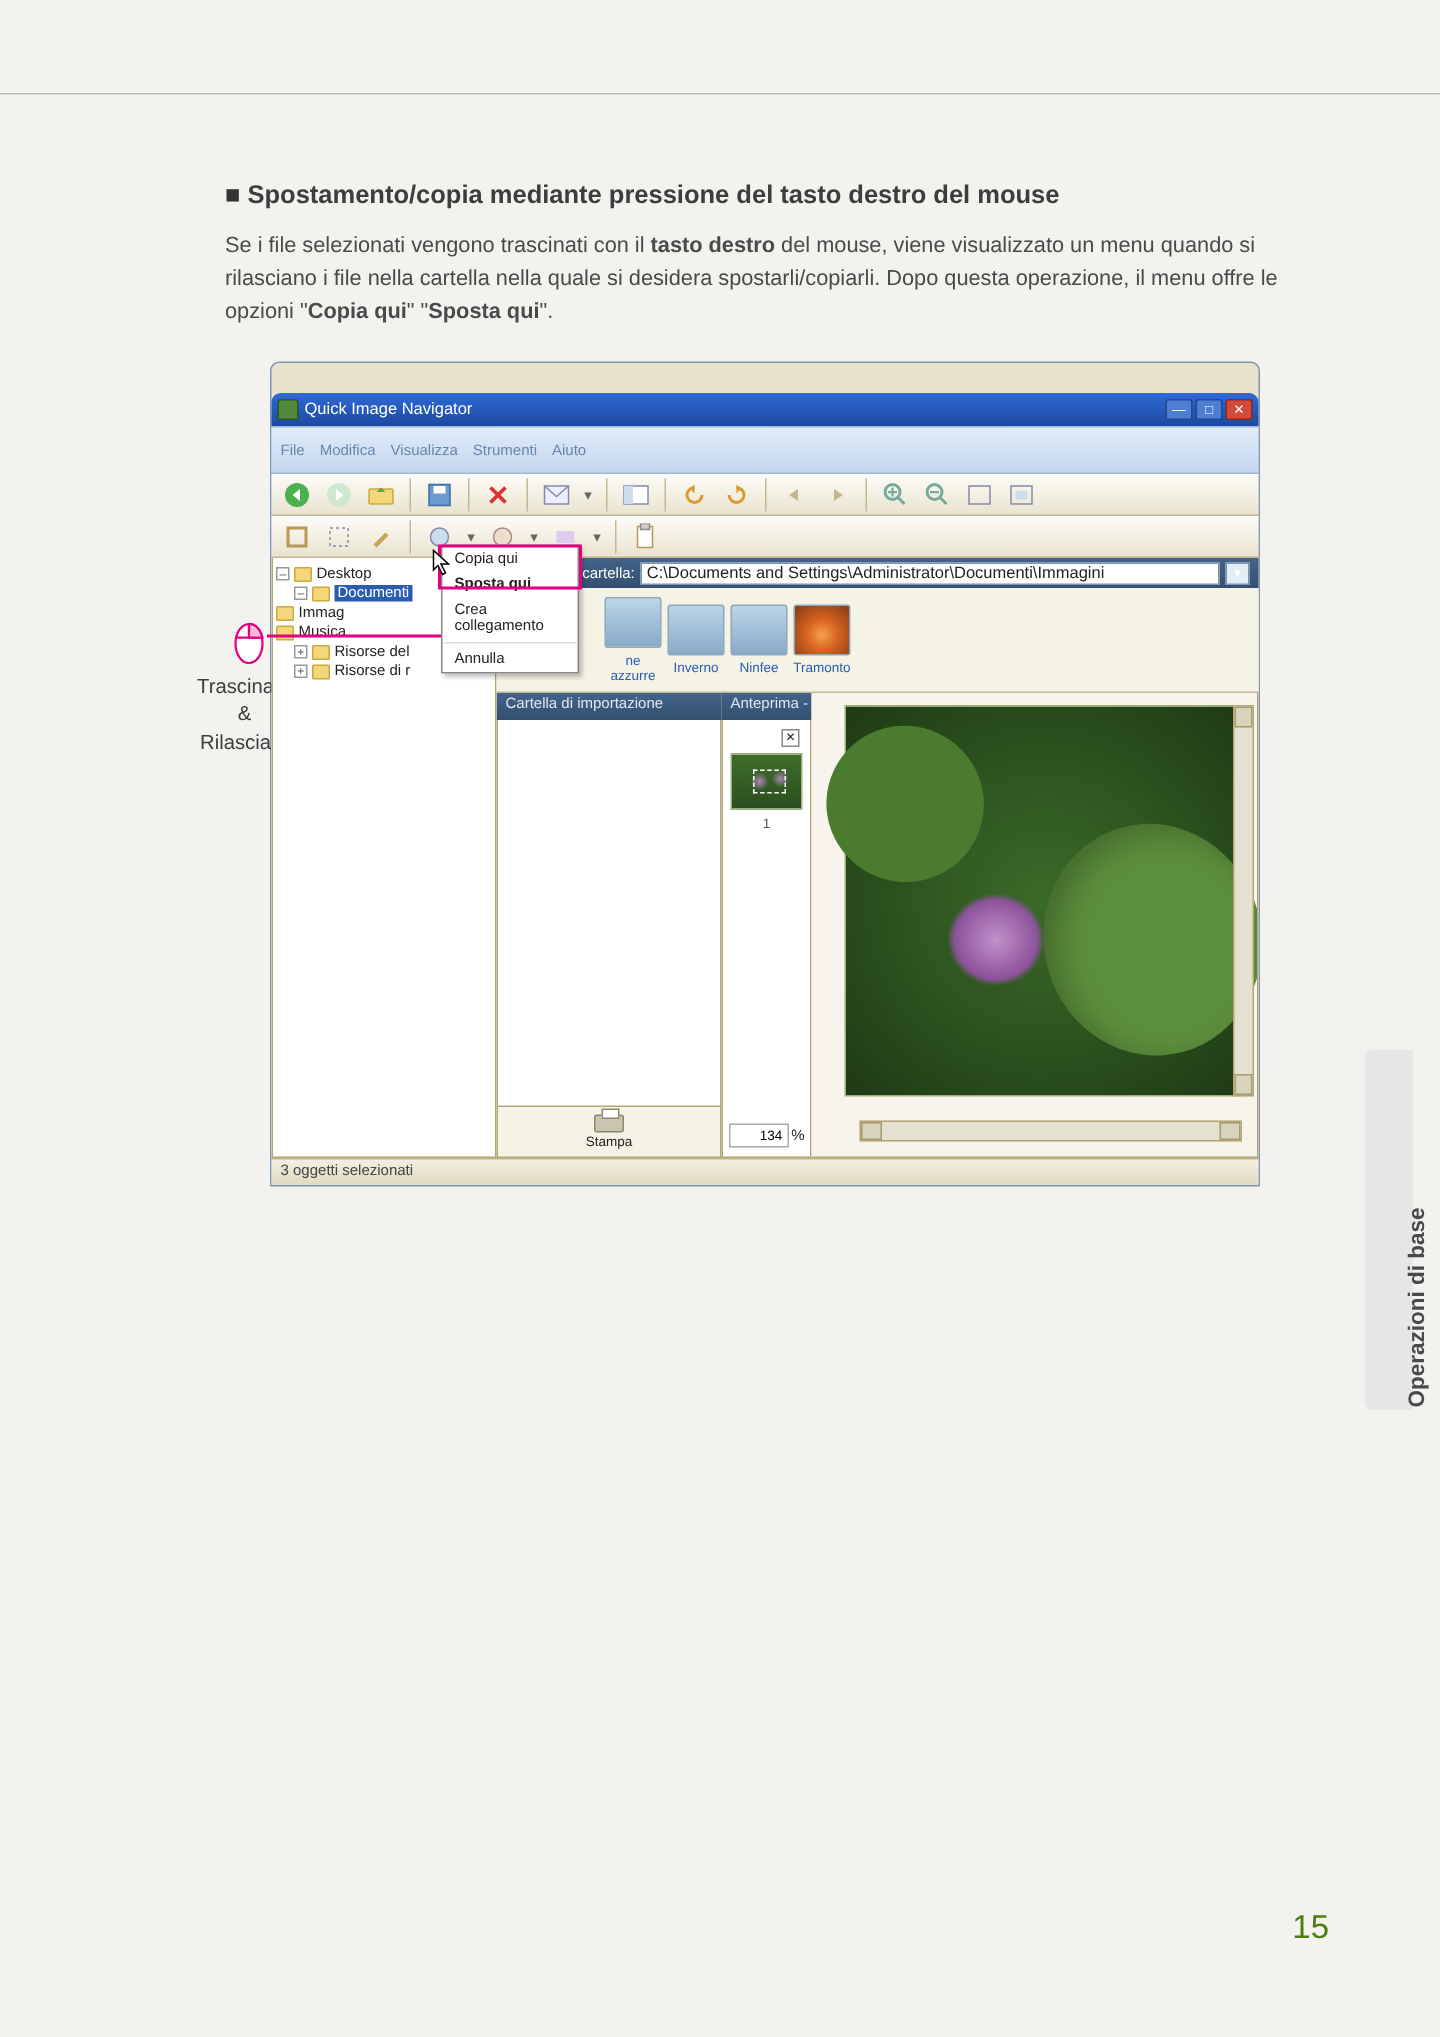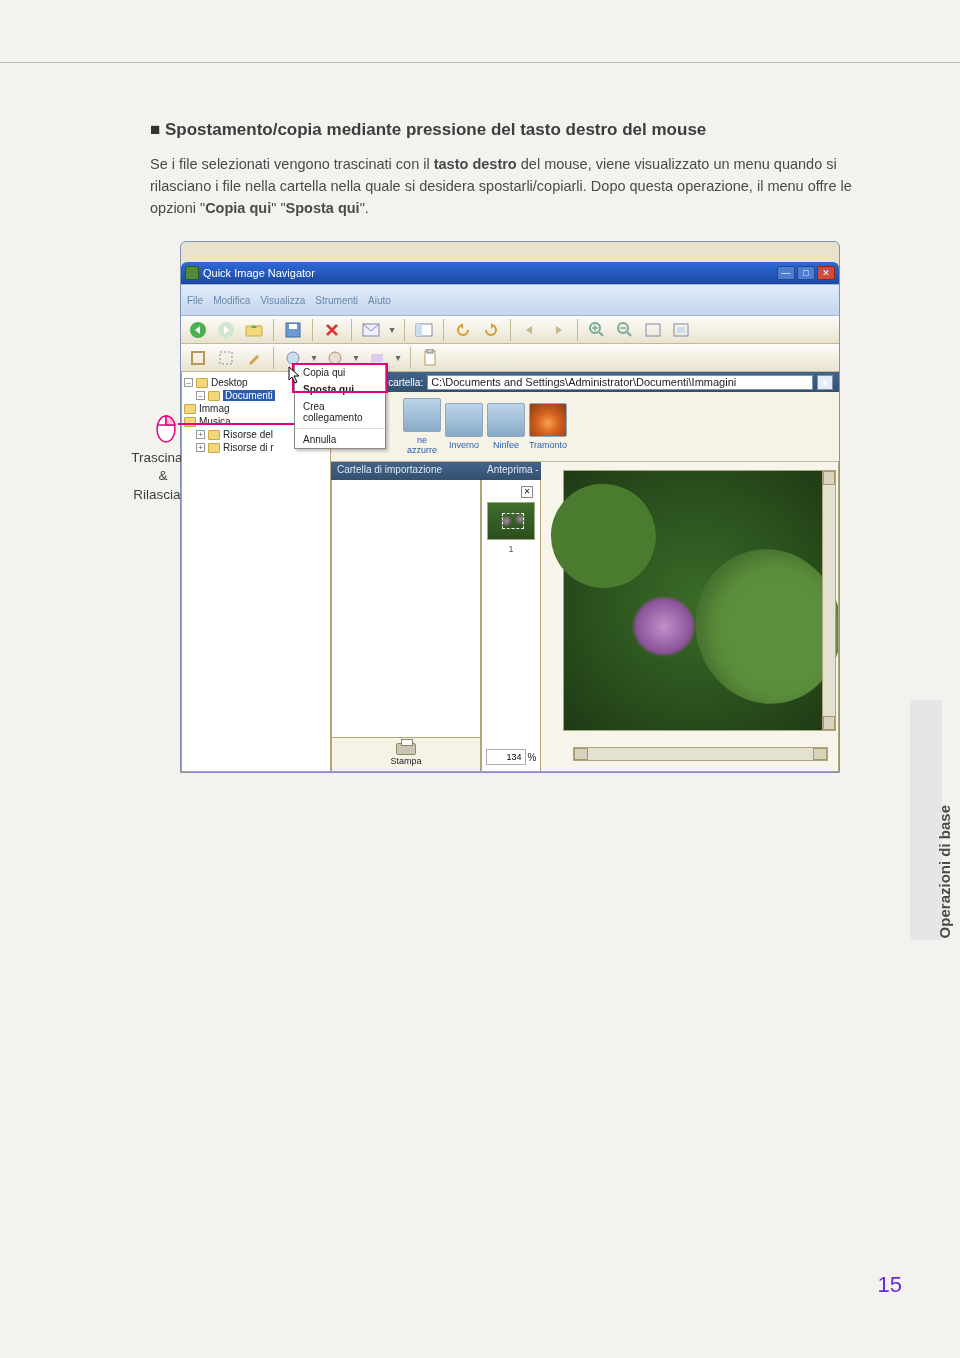--- a/index.html
+++ b/index.html
@@ -280,23 +280,23 @@
     transform: rotate(-90deg);
     transform-origin: right top;
     font-size: 15px;
     font-weight: bold;
     color: #4a4a4a;
     white-space: nowrap;
   }
   .page-num {
     position:absolute;
     bottom: 60px;
-    right: 58px;
+    right: 74px;
     font-size: 22px;
-    color: #6d28d9;
+    color: #4d7c0f;
   }
 </style>
 </head>
 <body>
 
 <div class="top-rule"></div>
 
 <div class="content">
   <div class="heading">Spostamento/copia mediante pressione del tasto destro del mouse</div>
   <p class="body-text">
@@ -579,20 +579,23 @@
                       <div class="btn l"></div>
                       <div class="btn r"></div>
                     </div>
                 </div>
               </div>
             </div>
           </div>
         </div>
       </div>
 
+      <div class="statusbar">
+        <span>3 oggetti selezionati</span>
+      </div>
     </div>
 
     <div class="ctx-menu">
       <div class="ctx-item">Copia qui</div>
       <div class="ctx-item bold">Sposta qui</div>
       <div class="ctx-item">Crea collegamento</div>
       <div class="ctx-sep"></div>
       <div class="ctx-item">Annulla</div>
     </div>
     <div class="ctx-highlight-box"></div>

